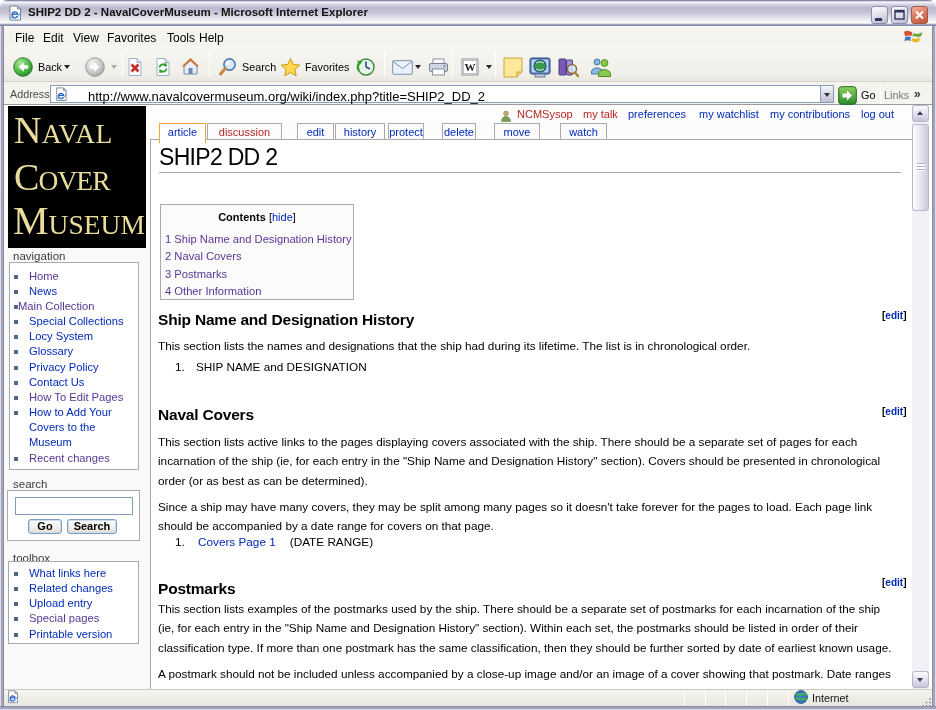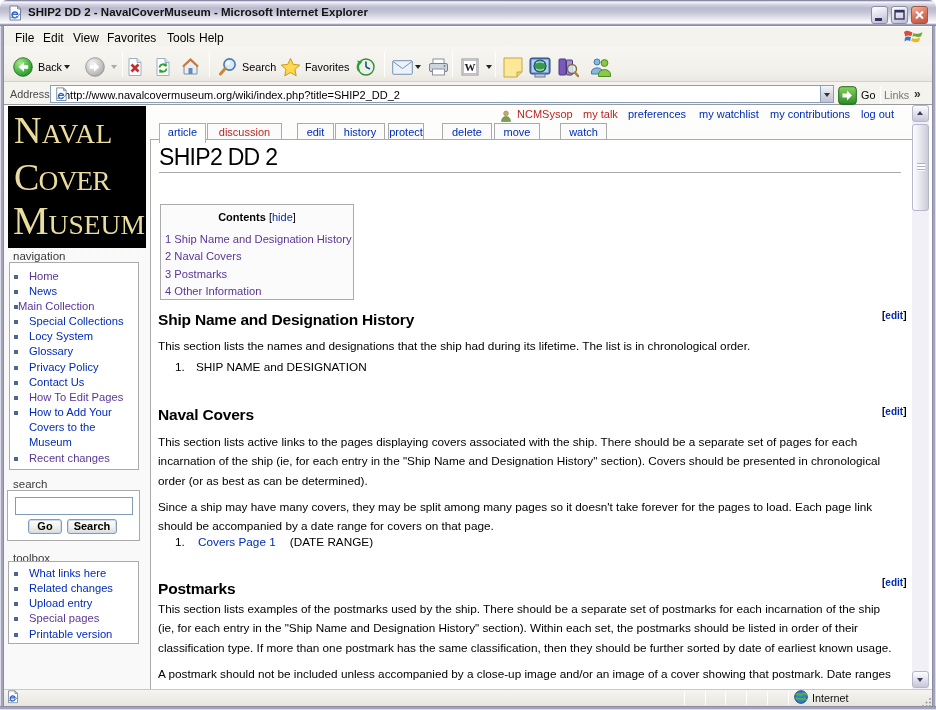--- a/index.html
+++ b/index.html
@@ -75,21 +75,21 @@
 <div class="abs menuitem" style="left:73px">View</div>
 <div class="abs menuitem" style="left:107px">Favorites</div>
 <div class="abs menuitem" style="left:167px">Tools</div>
 <div class="abs menuitem" style="left:199px">Help</div>
 
 <div class="abs" id="toolbar"></div>
 
 <div class="abs" id="addrbar"></div>
 <div class="abs" style="left:10px;top:88px;font-size:10.8px;color:#4a4a4a">Address</div>
 <div class="abs" id="addrinput"></div>
-<div class="abs" style="left:64px;top:89px;font-size:11px;color:#000">http://www.navalcovermuseum.org/wiki/index.php?title=SHIP2_DD_2</div>
+<div class="abs" style="left:88px;top:89px;font-size:13px;color:#000">http://www.navalcovermuseum.org/wiki/index.php?title=SHIP2_DD_2</div>
 <div class="abs" id="addrdrop">
     <div style="position:absolute;left:3px;top:7px;width:0;height:0;border-left:3.5px solid transparent;border-right:3.5px solid transparent;border-top:4px solid #333"></div>
   </div>
 <div class="abs tlabel" style="left:861px;top:89px">Go</div>
 <div class="abs" style="left:884px;top:89px;font-size:10.8px;color:#777">Links</div>
 <div class="abs" style="left:914px;top:87px;font-size:12px;font-weight:bold;color:#333">»</div>
 
 <div class="abs" id="statusbar"></div>
 <div class="abs sseg" style="left:684px"></div>
 <div class="abs sseg" style="left:705px"></div>
@@ -143,21 +143,21 @@
 <div class="abs xpbtn" style="left:28px;top:519px;width:34px;height:15px">Go</div>
 <div class="abs xpbtn" style="left:67px;top:519px;width:50px;height:15px">Search</div>
 <div class="abs sidelabel" style="left:13px;top:552px">toolbox</div>
 <div class="abs sidebox" style="left:8px;top:561px;width:131px;height:83px"></div>
 
 <div class="tab" id="tabarticle" style="left:159px;width:47px"><a class="lb">article</a></div>
 <div class="tab" style="left:207px;width:75px"><a class="lr">discussion</a></div>
 <div class="tab" style="left:297px;width:37px"><a class="lb">edit</a></div>
 <div class="tab" style="left:335px;width:50px"><a class="lb">history</a></div>
 <div class="tab" style="left:388px;width:36px"><a class="lb">protect</a></div>
-<div class="tab" style="left:442px;width:50px"><a class="lb">delete</a></div>
+<div class="tab" style="left:442px;width:34px"><a class="lb">delete</a></div>
 <div class="tab" style="left:494px;width:46px"><a class="lb">move</a></div>
 <div class="tab" style="left:560px;width:47px"><a class="lb">watch</a></div>
 
 <div class="abs" id="contentbox"></div>
 <div class="abs" style="left:159px;top:144px;font-size:23px;letter-spacing:-0.7px;color:#000">SHIP2 DD 2</div>
 <div class="abs" style="left:159px;top:172px;width:742px;height:1px;background:#aaa"></div>
 
 <div class="abs" style="left:160px;top:204px;width:194px;height:96px;background:#fbfbfb;border:1px solid #aaa"></div>
 <div class="abs" style="left:160px;top:211px;width:194px;text-align:center;font-size:11px"><b>Contents</b> [<a class="lb">hide</a>]</div>
 <div class="abs" style="left:165px;top:231px;font-size:11.2px;line-height:17.4px">

